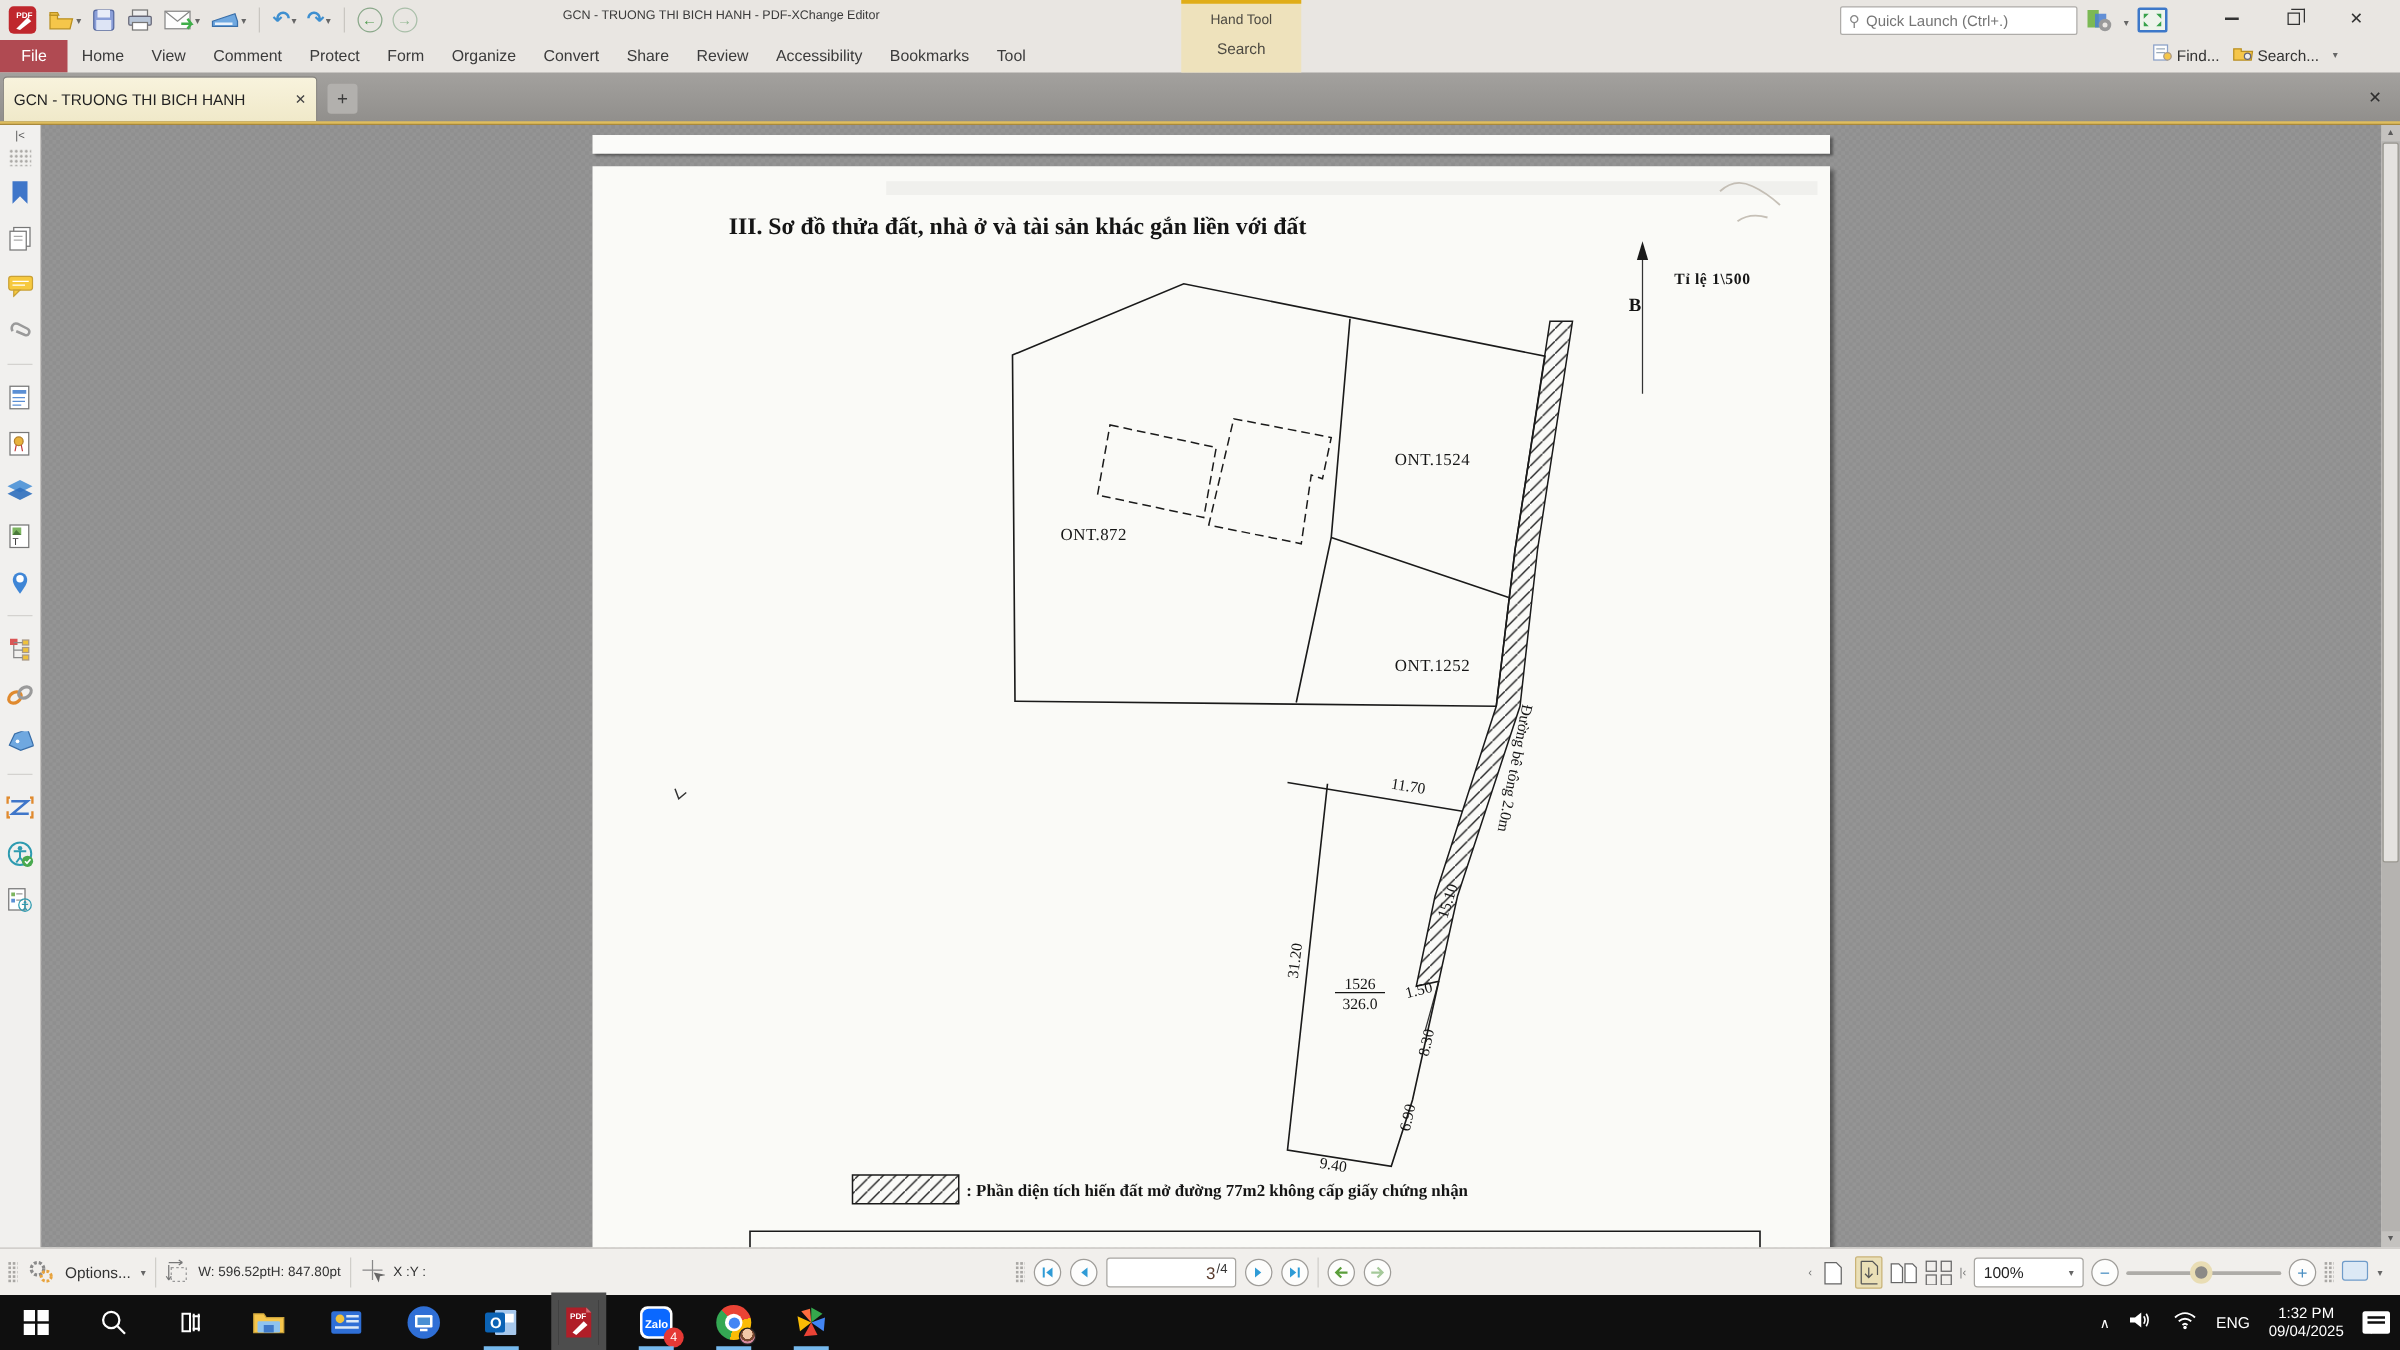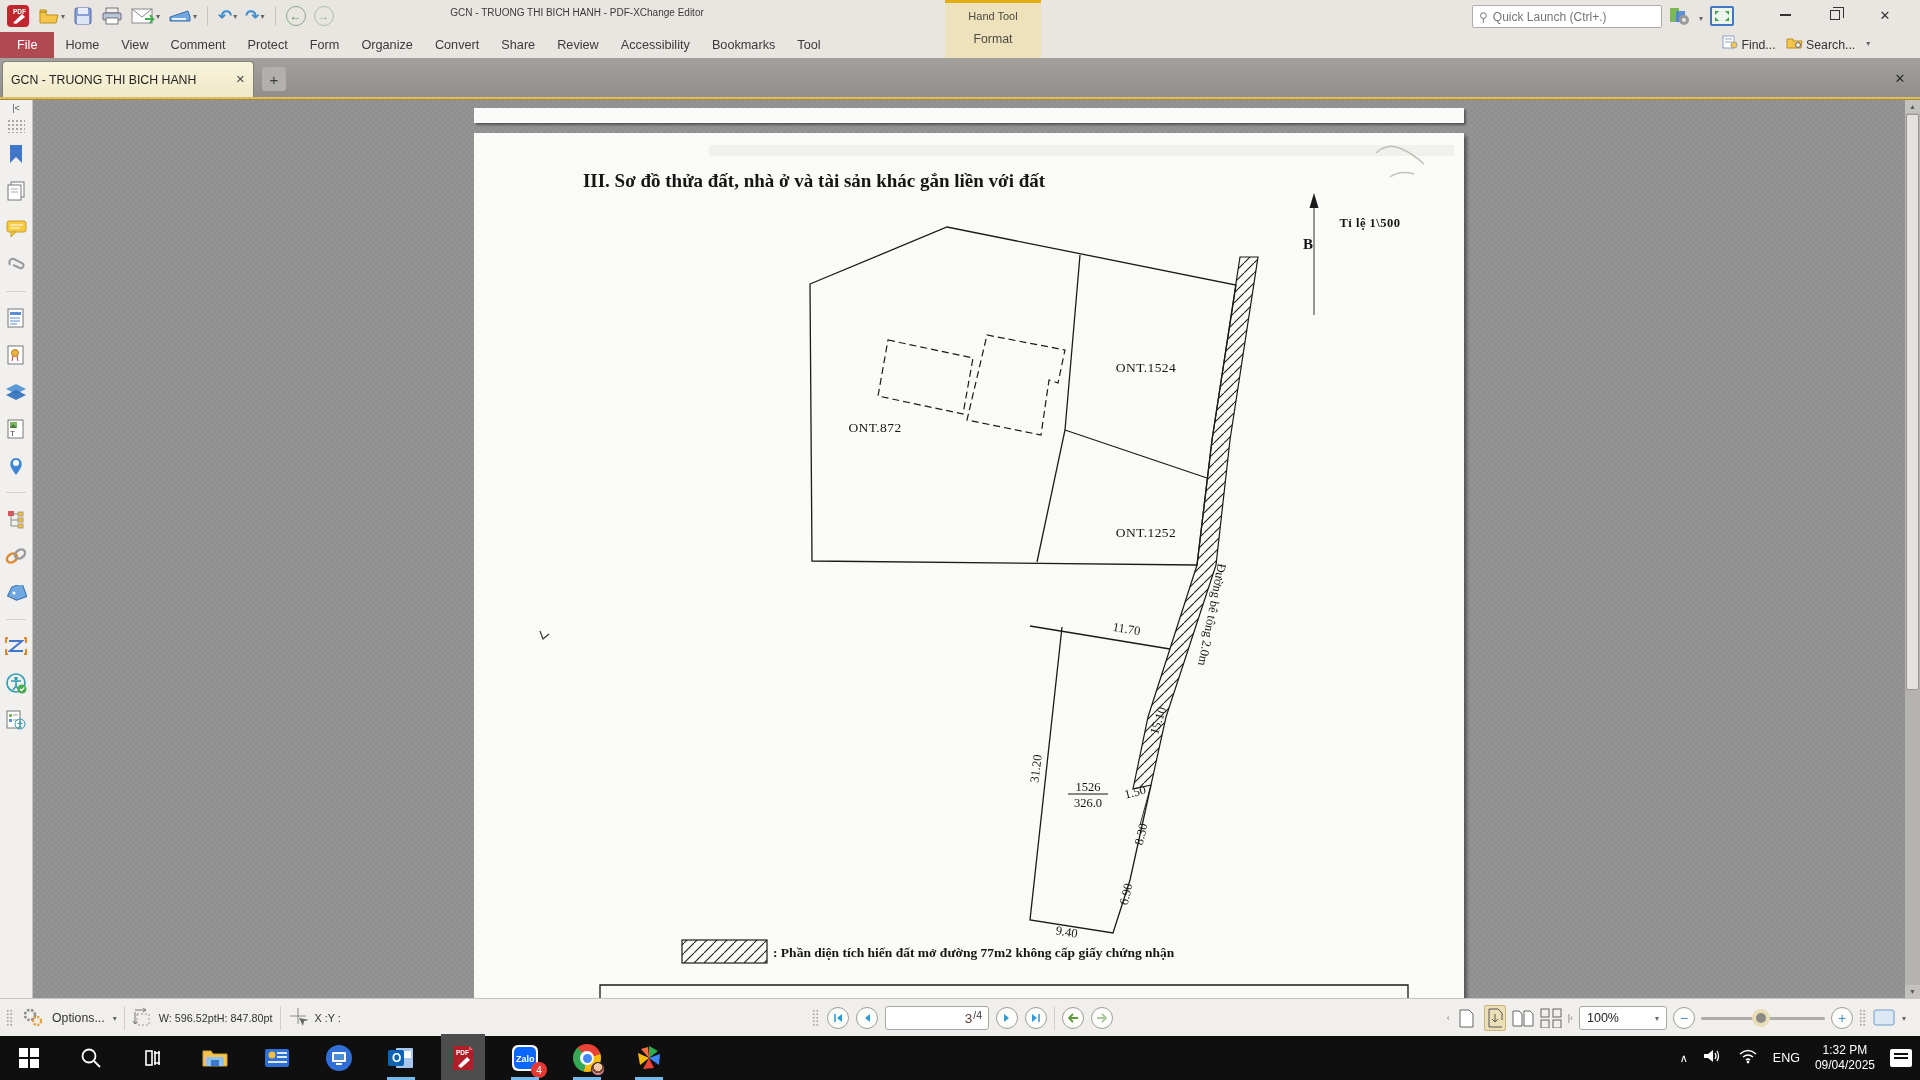--- a/index.html
+++ b/index.html
@@ -250,21 +250,21 @@
     <span class="menu-item">Convert</span>
     <span class="menu-item">Share</span>
     <span class="menu-item">Review</span>
     <span class="menu-item">Accessibility</span>
     <span class="menu-item">Bookmarks</span>
     <span class="menu-item">Tool</span>
   </div>
 
   <div class="handtool-box">
     <div class="r1">Hand Tool</div>
-    <div class="r2">Format</div>
+    <div class="r2">Search</div>
   </div>
 
   <div class="find-row">
     <span>
       <span class="mini-ic"><svg width="16" height="14">
             <rect x="1" y="1" width="11" height="12" fill="#fdfdfd" stroke="#8aa0c8"></rect>
             <line x1="3" y1="4" x2="10" y2="4" stroke="#9ab"></line>
             <line x1="3" y1="7" x2="10" y2="7" stroke="#9ab"></line>
             <circle cx="12" cy="10" r="3" fill="#f5c64a" stroke="#a98"></circle>
           </svg></span>

